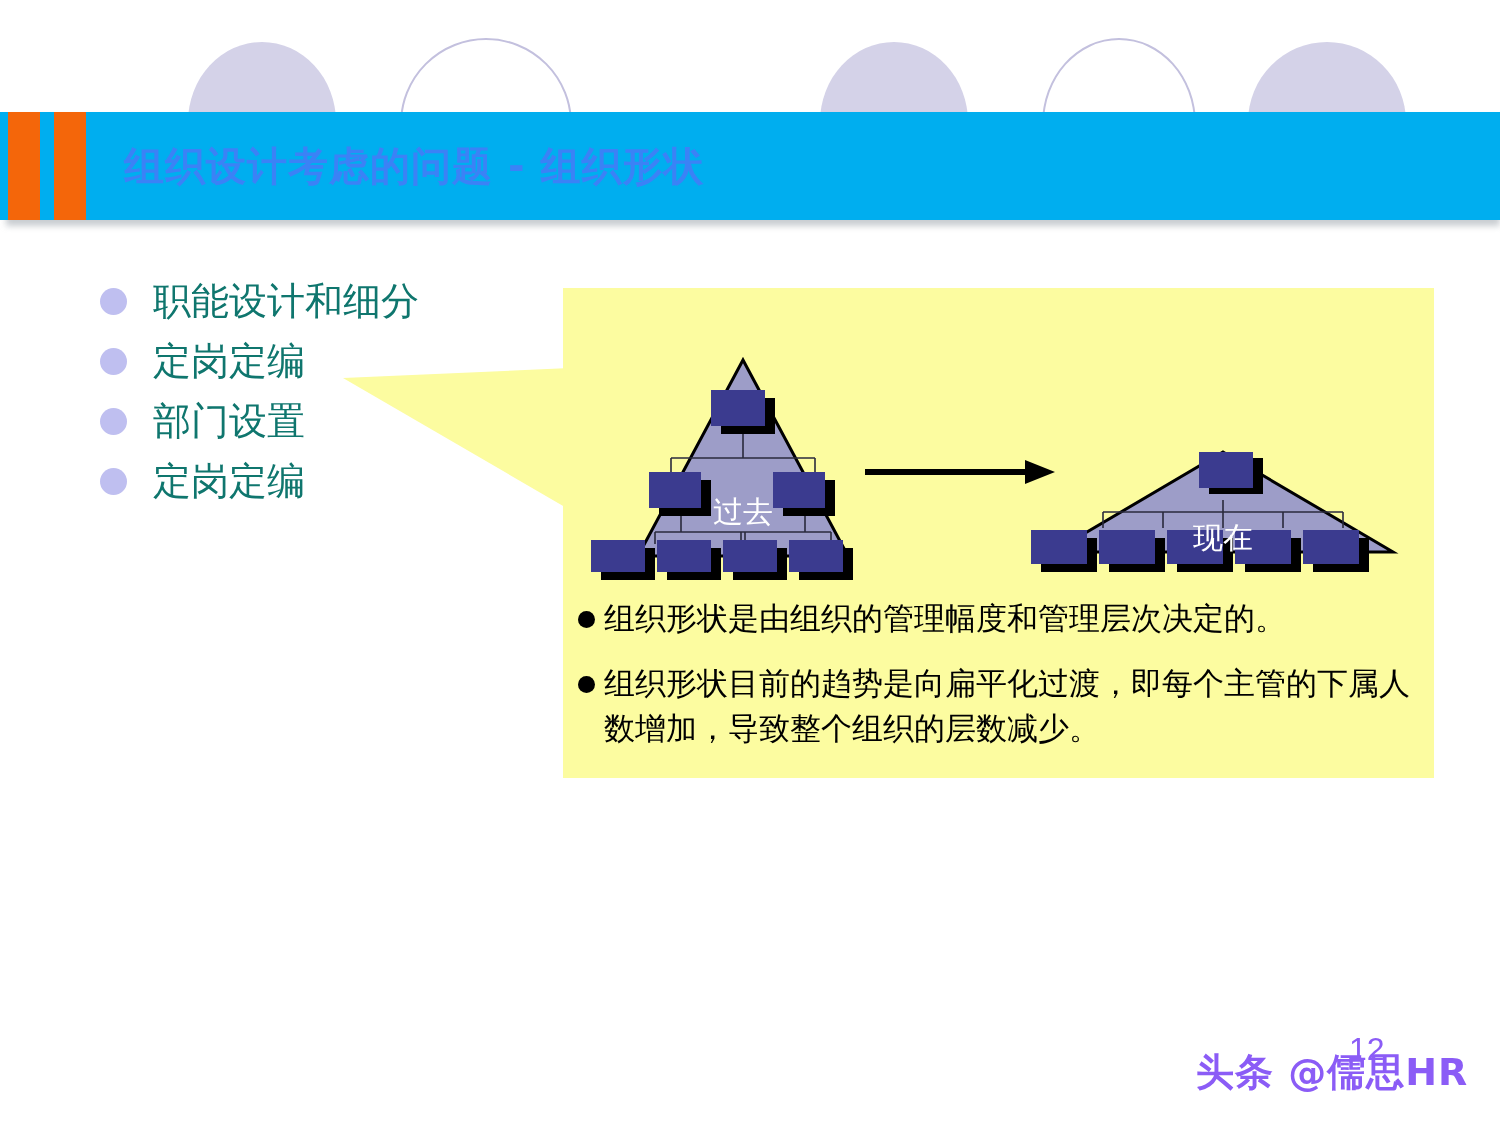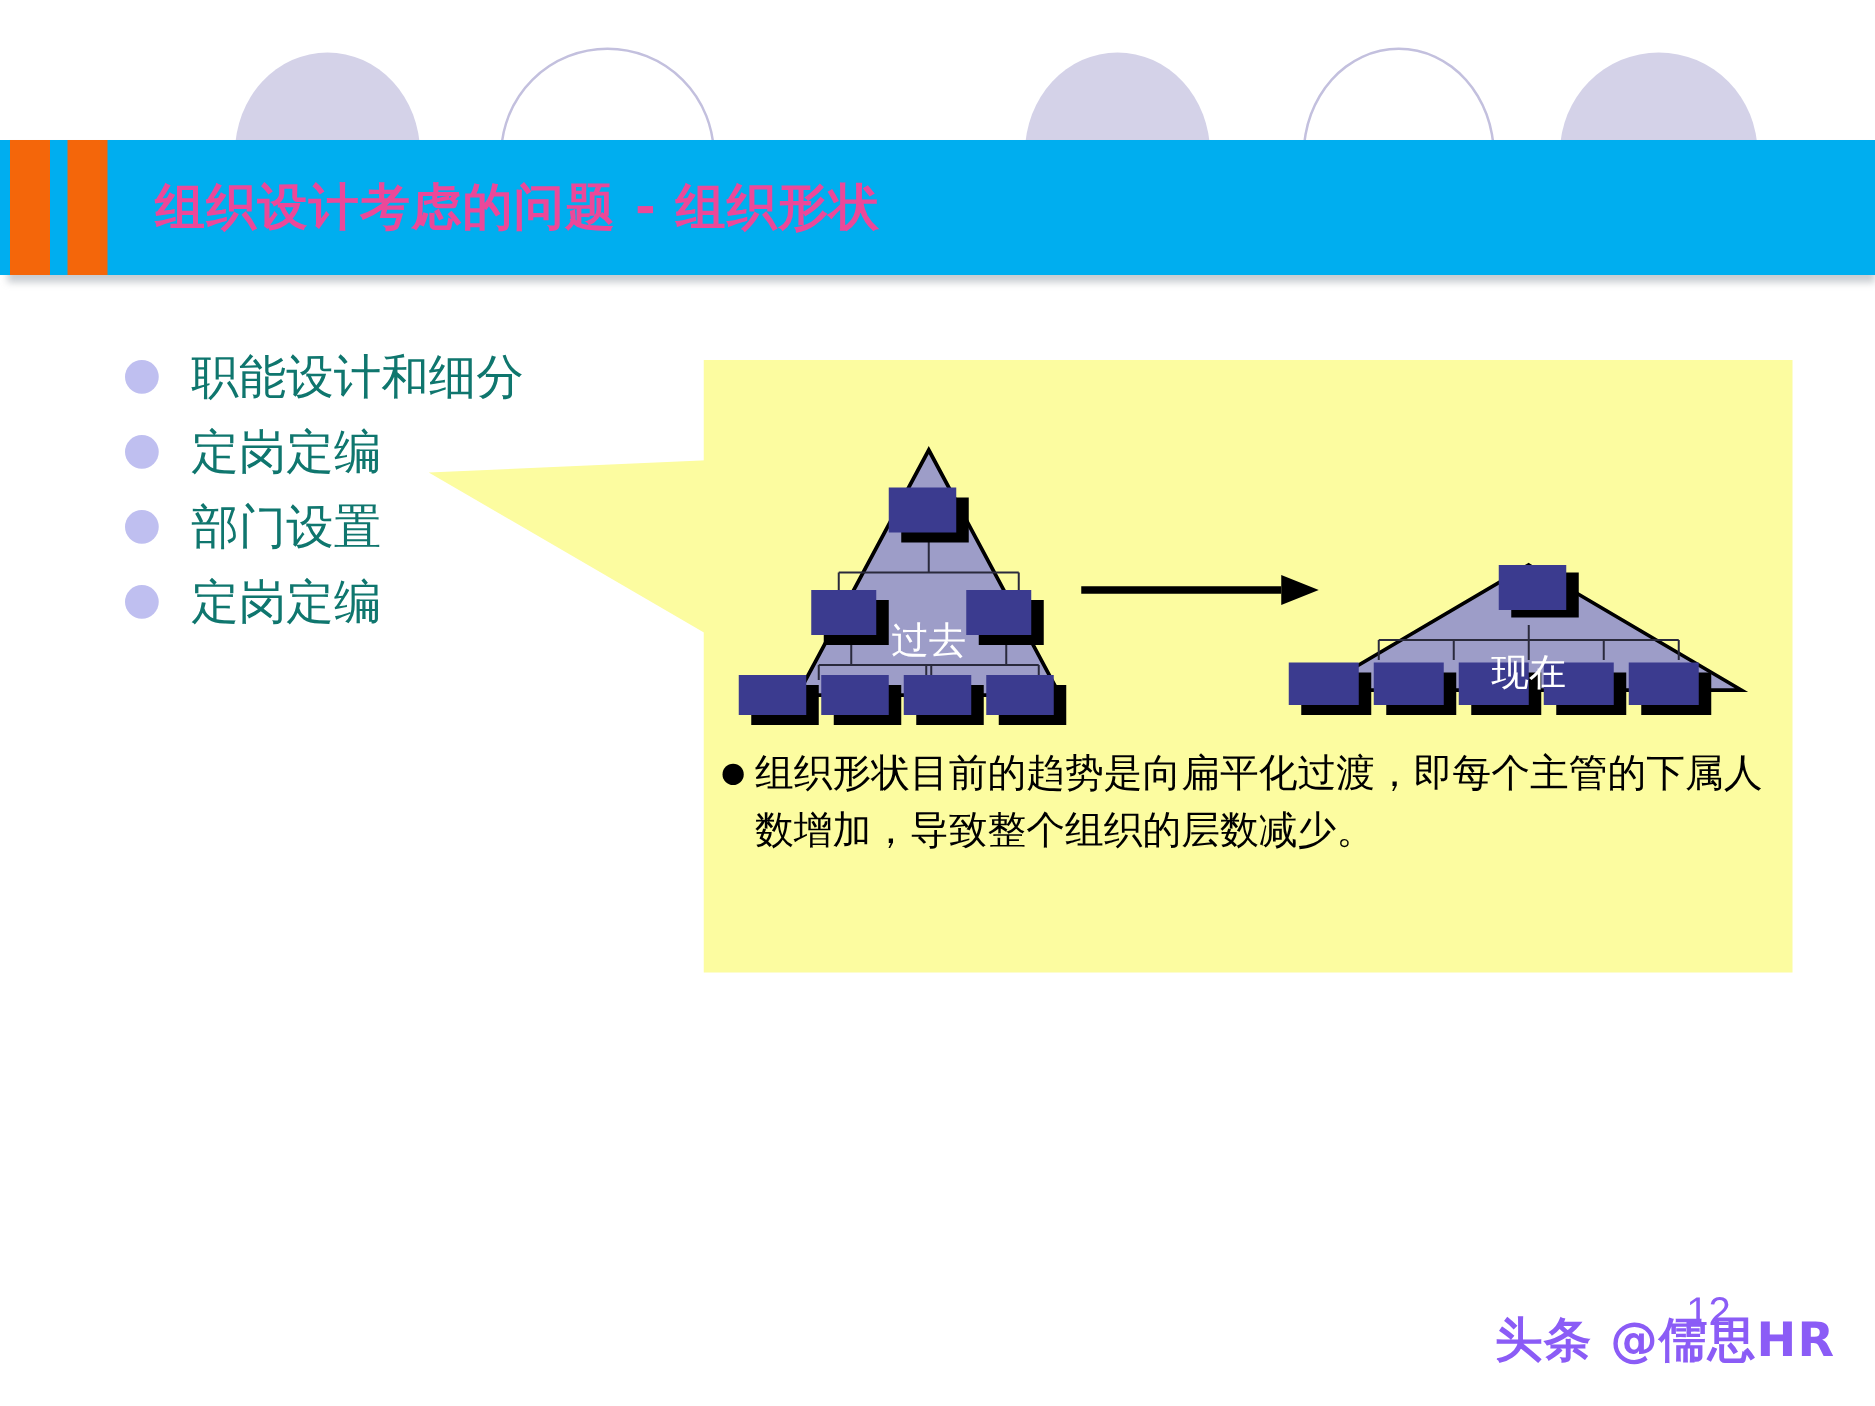--- a/index.html
+++ b/index.html
@@ -24,21 +24,21 @@
   .header-bar{
     position:absolute;left:0;top:112px;width:1500px;height:108px;
     background:#00aeef;
   }
   .accent-bar{position:absolute;top:112px;width:32px;height:108px;background:#f4660a;}
   .accent-bar.a1{left:8px;}
   .accent-bar.a2{left:54px;}
   .slide-title{
     position:absolute;left:124px;top:128px;height:76px;line-height:76px;
     font-family:"DejaVu Sans","Liberation Sans",sans-serif;
-    font-size:40px;font-weight:bold;color:#ec4899;letter-spacing:1px;
+    font-size:40px;font-weight:bold;color:#3b82f6;letter-spacing:1px;
     white-space:nowrap;
   }
 
   
   .bullet-list{position:absolute;left:100px;top:272px;width:430px;}
   .bullet-row{display:flex;align-items:center;height:58px;margin-bottom:2px;}
   .bullet-dot{
     width:27px;height:27px;border-radius:50%;background:#bfbff0;flex:0 0 auto;
   }
   .bullet-text{
@@ -187,20 +187,24 @@
         <rect x="740" y="230" width="56" height="34" fill="#3b3b8f"></rect>
 
         <text x="660" y="248" text-anchor="middle" fill="#fff" font-family="Liberation Serif, DejaVu Serif, serif" font-size="30">现在</text>
       </g>
     </svg>
   </div>
 
   <div class="callout-text">
     <div class="ct-row">
       <span class="ct-dot"></span>
+      <span class="ct-body">组织形状是由组织的管理幅度和管理层次决定的。</span>
+    </div>
+    <div class="ct-row">
+      <span class="ct-dot"></span>
       <span class="ct-body">组织形状目前的趋势是向扁平化过渡，即每个主管的下属人数增加，导致整个组织的层数减少。</span>
     </div>
   </div>
 
   <div class="page-number">12</div>
   <div class="watermark">头条 @儒思HR</div>
 
 </div>
 
 </body></html>

